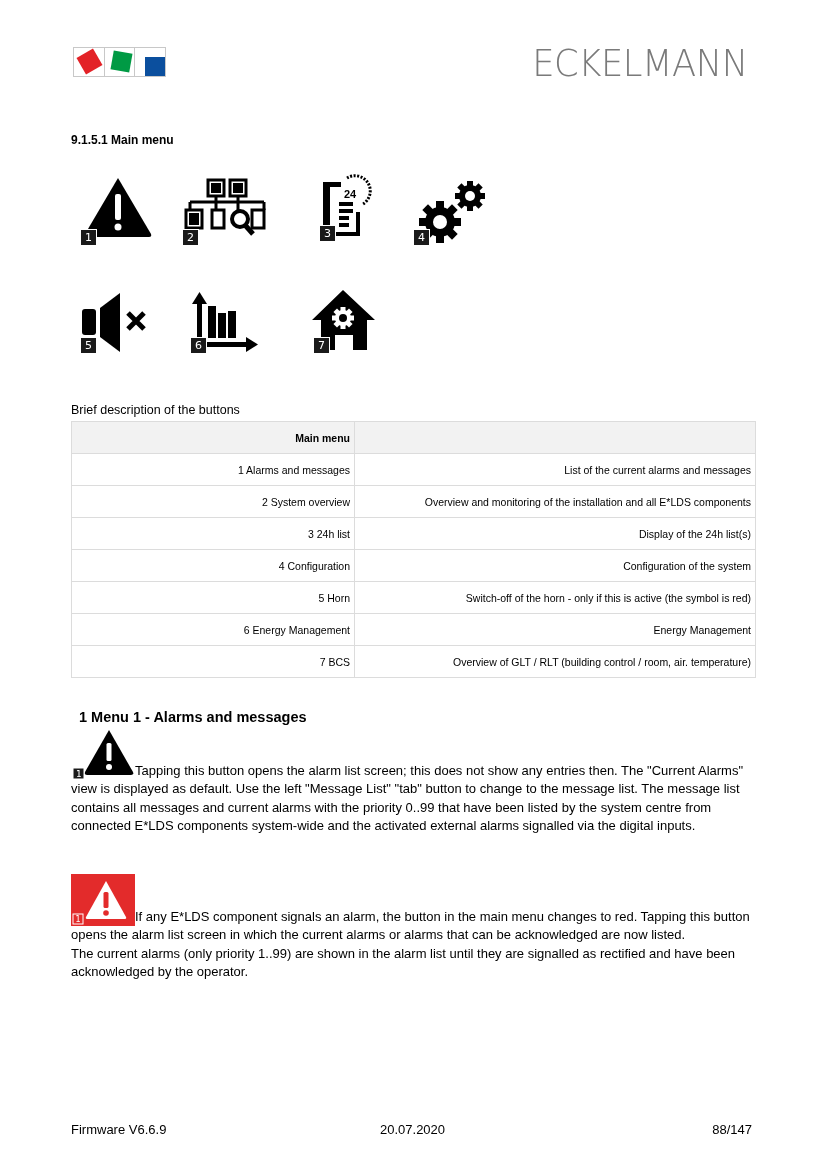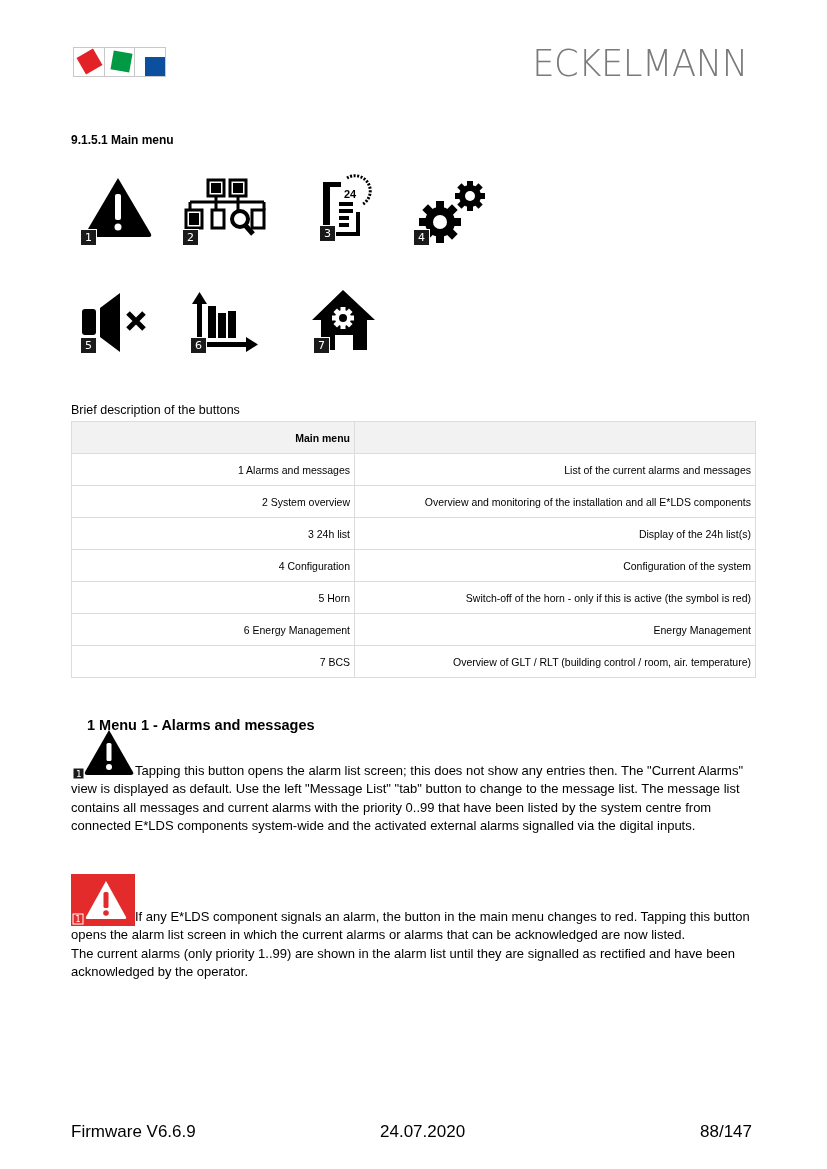--- a/index.html
+++ b/index.html
@@ -22,26 +22,26 @@
   .icon svg { width: 100%; height: 100%; }
   .num-badge { position: absolute; width: 15px; height: 15px; background: #1a1a1a; color: #fff; font-size: 11px; line-height: 15px; text-align: center; font-family: "DejaVu Sans", sans-serif; border: 1px solid #fff; box-sizing: content-box; }
 
   .brief-title { left: 71px; top: 403px; font-size: 12.5px; font-weight: normal; }
 
   table.menu { position: absolute; left: 71px; top: 421px; width: 685px; border-collapse: collapse; font-size: 10.5px; }
   table.menu td, table.menu th { border: 1px solid #dcdcdc; height: 31px; padding: 0 4px; text-align: right; vertical-align: middle; }
   table.menu th { background: #f2f2f2; font-weight: bold; font-size: 10.5px; }
   table.menu td:first-child, table.menu th:first-child { width: 274px; }
 
-  h2.menu1 { left: 71px; top: 701px; margin: 16px; font-size: 14.5px; font-weight: bold; }
+  h2.menu1 { left: 71px; top: 701px; margin: 8px; font-size: 14.5px; font-weight: bold; }
 
   .para { position: absolute; left: 71px; width: 690px; font-size: 13px; line-height: 18.5px; }
   .inline-icon { display: inline-block; vertical-align: bottom; position: relative; }
 
-  .footer { top: 1122px; font-size: 17px; }
+  .footer { top: 1122px; font-size: 13px; }
 </style>
 </head>
 <body>
 
 <div class="abs logo-boxes">
   <div class="logo-cell">
       <div class="sq red"></div>
     </div>
   <div class="logo-cell">
       <div class="sq green"></div>
@@ -213,14 +213,14 @@
         <rect x="32.5" y="18" width="5" height="16" rx="1.5" fill="#e32b2b"></rect>
         <circle cx="35" cy="39" r="2.8" fill="#e32b2b"></circle>
         <rect x="2" y="40" width="10" height="10" fill="#e32b2b" stroke="#fff" stroke-width="1"></rect>
         <text x="4.5" y="48" font-size="8" fill="#fff" font-family="DejaVu Sans, sans-serif">1</text>
       </svg>
   </span><span>If any E*LDS component signals an alarm, the button in the main menu changes to red. Tapping this button opens the alarm list screen in which the current alarms or alarms that can be acknowledged are now listed.</span><br>
   <span>The current alarms (only priority 1..99) are shown in the alarm list until they are signalled as rectified and have been acknowledged by the operator.</span>
 </div>
 
 <div class="abs footer" style="left:71px;">Firmware V6.6.9</div>
-<div class="abs footer" style="left:380px;">24.07.2020</div>
+<div class="abs footer" style="left:380px;">20.07.2020</div>
 <div class="abs footer" style="right:75px;">88/147</div>
 
 </body></html>

